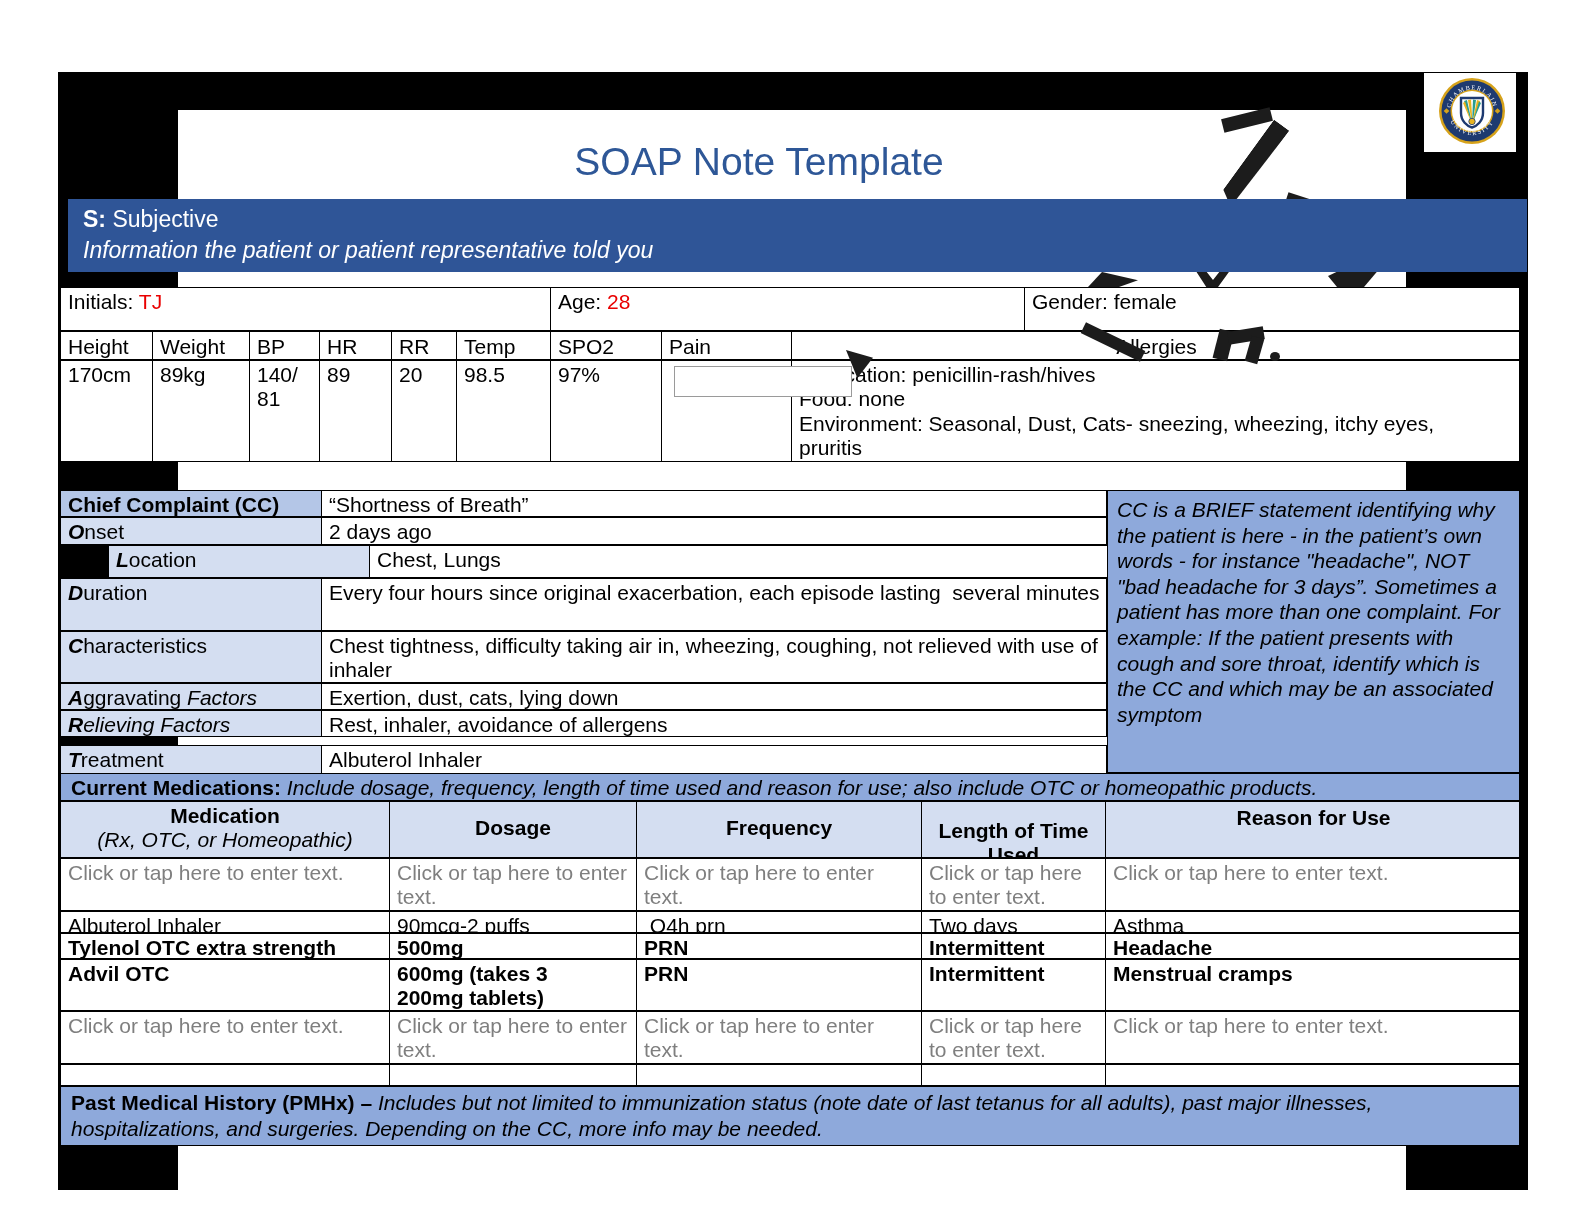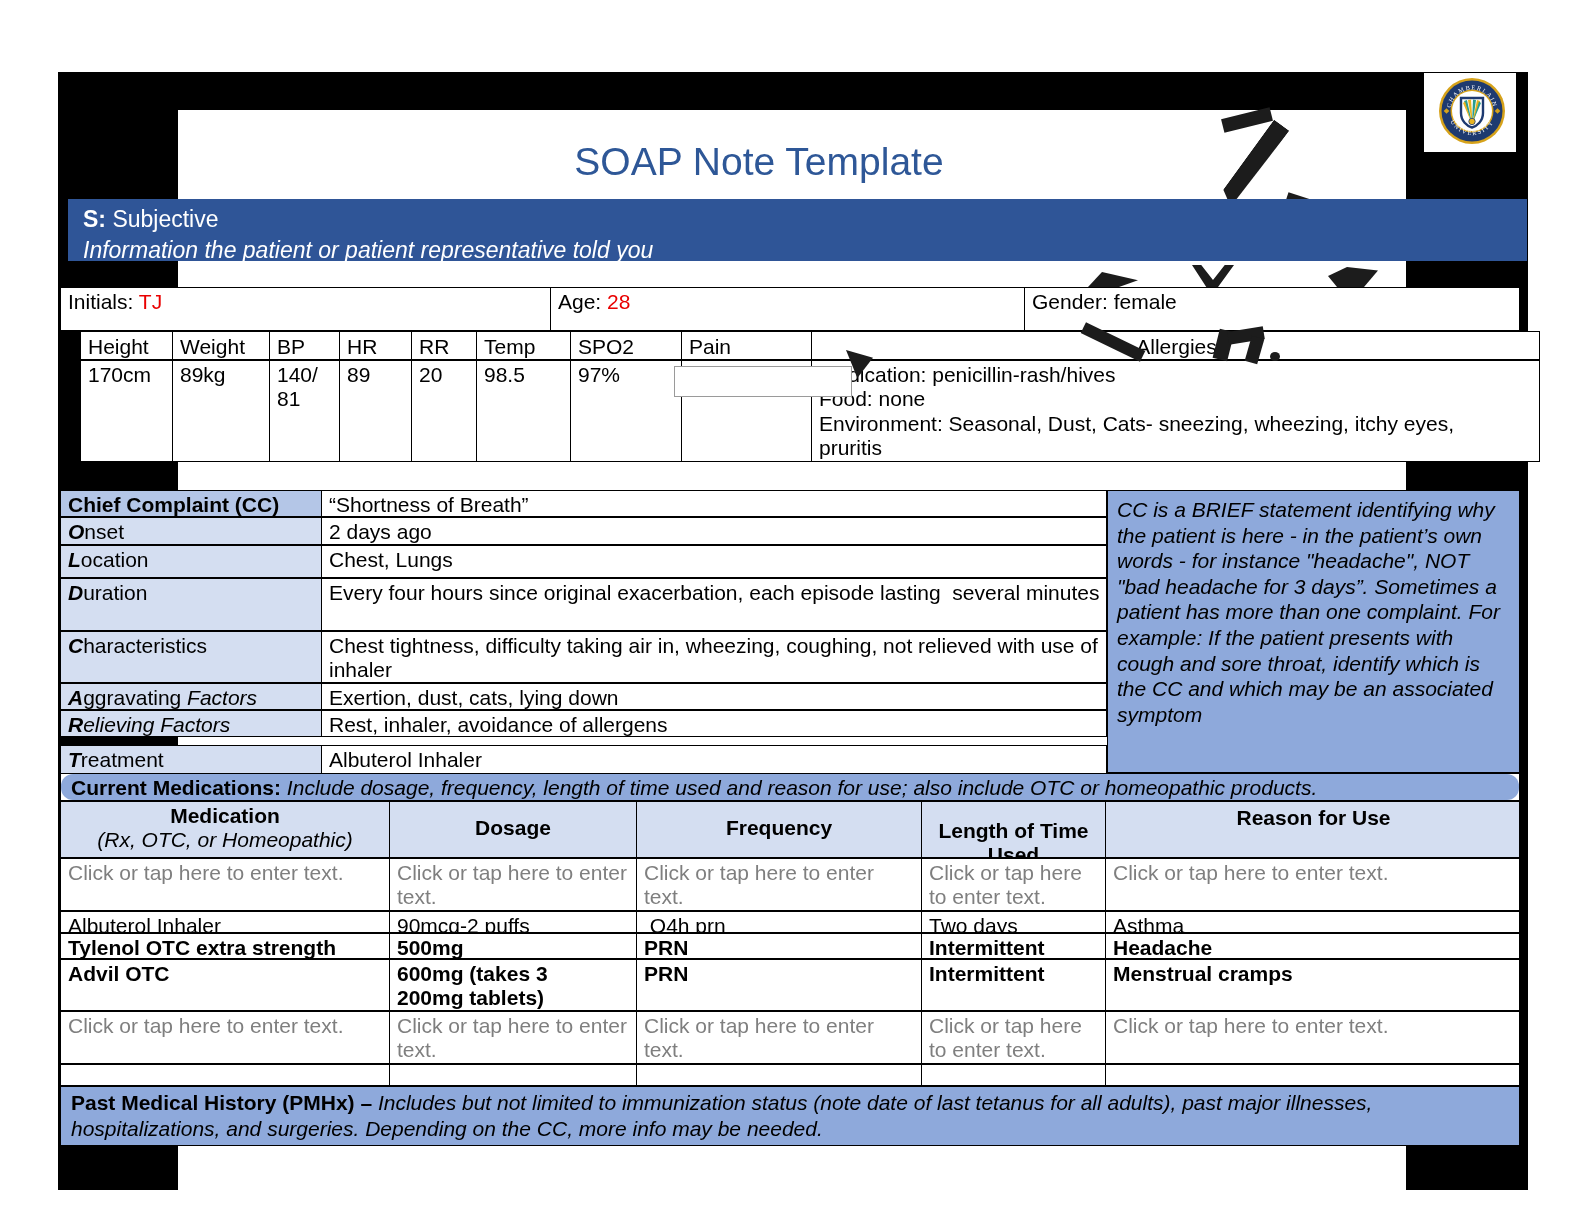--- a/index.html
+++ b/index.html
@@ -8,33 +8,33 @@
     font-family:"Liberation Sans",sans-serif;color:#000;overflow:hidden;
   }
   .abs{position:absolute;box-sizing:border-box;}
   
   #black-frame{left:58px;top:72px;width:1470px;height:1118px;background:#000;z-index:0;}
   #inner-white{left:178px;top:110px;width:1228px;height:1080px;background:#fff;z-index:1;}
   #logo-patch{left:1424px;top:73px;width:92px;height:79px;background:#fff;z-index:5;}
   #logo-svg{left:1437px;top:76px;width:70px;height:70px;z-index:6;}
   #doc-title{left:178px;top:140px;width:1162px;text-align:center;font-size:39px;color:#2e5797;z-index:2;letter-spacing:0;}
   
-  #subjective-bar{left:68px;top:199px;width:1459px;height:62px;background:#2f5597;color:#fff;z-index:4;
+  #subjective-bar{left:68px;top:199px;width:1459px;height:73px;background:#2f5597;color:#fff;z-index:4;
     padding:5px 0 0 15px;font-size:23px;line-height:31px;}
   #subjective-bar .it{font-style:italic;}
   
   .wm{position:absolute;background:#1c1c1c;z-index:3;pointer-events:none;}
   
   .r{position:absolute;left:60px;width:1460px;display:grid;box-sizing:border-box;
      background:#fff;border:1px solid #000;z-index:2;overflow:hidden;}
   .c{border-left:1px solid #000;padding:2px 7px;box-sizing:border-box;font-size:21px;
      line-height:1.16;white-space:pre-wrap;overflow:hidden;}
   .c:first-child{border-left:none;}
   .demo{grid-template-columns:489px 474px 497px;}
-  .vit{grid-template-columns:91px 97px 70px 72px 65px 94px 111px 130px 730px;margin-left:20px;}
+  .vit{grid-template-columns:91px 97px 70px 72px 65px 94px 111px 130px 730px;}
   .hpirow{width:1047px;grid-template-columns:260px 787px;}
   .meds{grid-template-columns:328px 247px 285px 184px 416px;}
   .lab{background:#d4def1;}
   .lab-dark{background:#b4c6e7;font-weight:bold;}
   .bluebar{background:#8ea9db;padding:3px 10px;font-size:21px;line-height:1.25;}
   .bi{font-weight:bold;font-style:italic;}
   .it{font-style:italic;}
   .bold .c{font-weight:bold;}
   .ph .c{color:#7f7f7f;}
   .ctr{text-align:center;}
@@ -141,21 +141,21 @@
 </div>
 
 <div class="r hpirow" style="top:490px;height:27px;">
   <div class="c lab-dark">Chief Complaint (CC)</div>
   <div class="c">“Shortness of Breath”</div>
 </div>
 <div class="r hpirow" style="top:517px;height:28px;">
   <div class="c lab"><span class="bi">O</span><span>nset</span><span class="it"></span></div>
   <div class="c">2 days ago</div>
 </div>
-<div class="r hpirow" style="top:545px;height:33px;">
+<div class="r hpirow" style="top:545px;height:33px;margin-left:48px;">
   <div class="c lab"><span class="bi">L</span><span>ocation</span><span class="it"></span></div>
   <div class="c">Chest, Lungs</div>
 </div>
 <div class="r hpirow" style="top:578px;height:53px;">
   <div class="c lab"><span class="bi">D</span><span>uration</span><span class="it"></span></div>
   <div class="c">Every four hours since original exacerbation, each episode lasting  several minutes</div>
 </div>
 <div class="r hpirow" style="top:631px;height:52px;">
   <div class="c lab"><span class="bi">C</span><span>haracteristics</span><span class="it"></span></div>
   <div class="c">Chest tightness, difficulty taking air in, wheezing, coughing, not relieved with use of inhaler</div>
@@ -169,21 +169,21 @@
   <div class="c">Rest, inhaler, avoidance of allergens</div>
 </div>
 <div class="r hpirow" style="top:745px;height:44px;">
   <div class="c lab"><span class="bi">T</span><span>reatment</span><span class="it"></span></div>
   <div class="c">Albuterol Inhaler</div>
 </div>
 
 <div class="abs" id="hpi-note">CC is a BRIEF statement identifying why the patient is here - in the patient’s own words - for instance "headache", NOT "bad headache for 3 days”.  Sometimes a patient has more than one complaint.  For example: If the patient presents with cough and sore throat, identify which is the CC and which may be an associated symptom</div>
 
 <div class="r" style="top:773px;height:28px;grid-template-columns:1fr;">
-  <div class="c bluebar" style="padding-top:1px;border-radius:12px;"><b>Current Medications:</b><span class="it"> Include dosage, frequency, length of time used and reason for use; also include OTC or homeopathic products.</span></div>
+  <div class="c bluebar" style="padding-top:1px;"><b>Current Medications:</b><span class="it"> Include dosage, frequency, length of time used and reason for use; also include OTC or homeopathic products.</span></div>
 </div>
 
 <div class="r meds" style="top:801px;height:57px;">
   <div class="c lab ctr"><b>Medication</b><br><span class="it">(Rx, OTC, or Homeopathic)</span></div>
   <div class="c lab ctr" style="padding-top:14px;font-weight:bold;">Dosage</div>
   <div class="c lab ctr" style="padding-top:14px;font-weight:bold;">Frequency</div>
   <div class="c lab ctr" style="font-weight:bold;padding-top:17px;">Length of Time Used</div>
   <div class="c lab ctr" style="padding-top:4px;font-weight:bold;">Reason for Use</div>
 </div>
 

